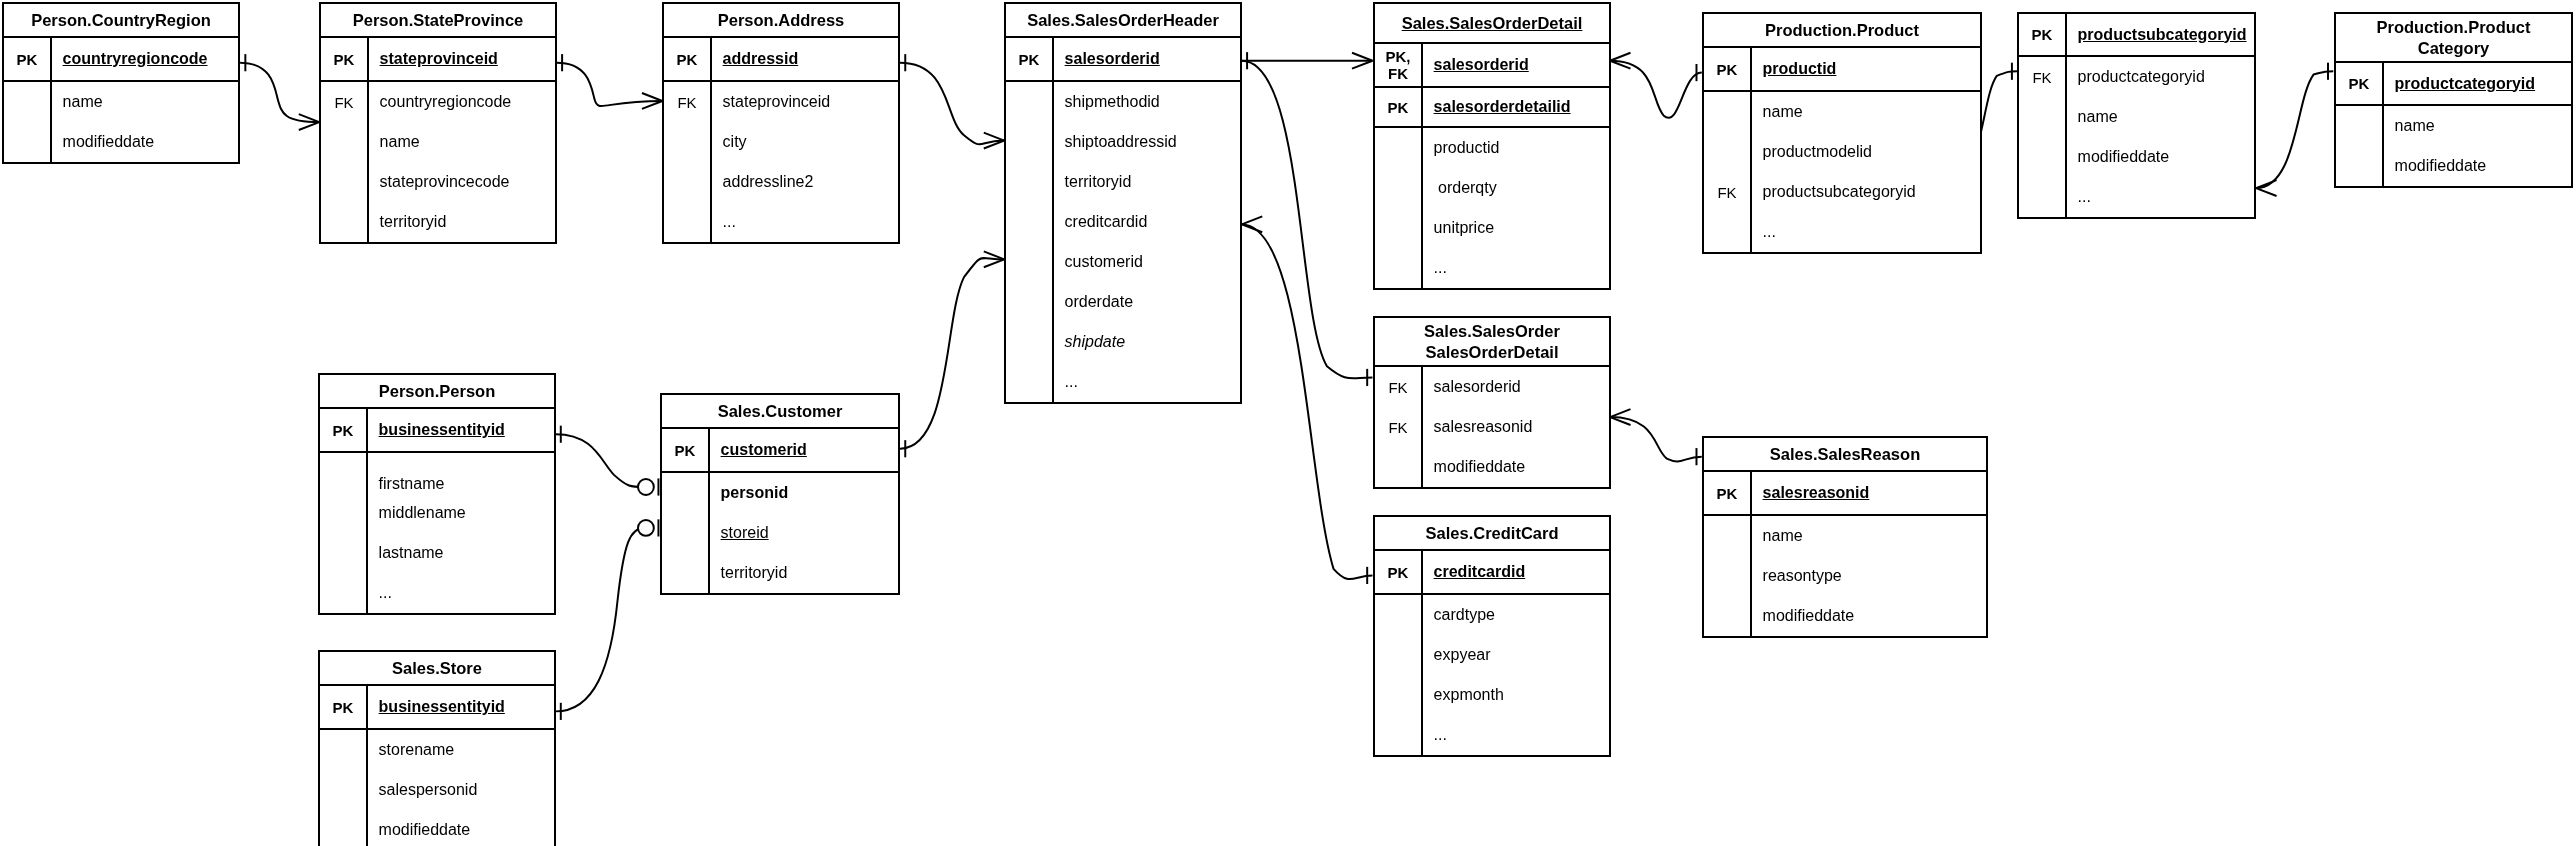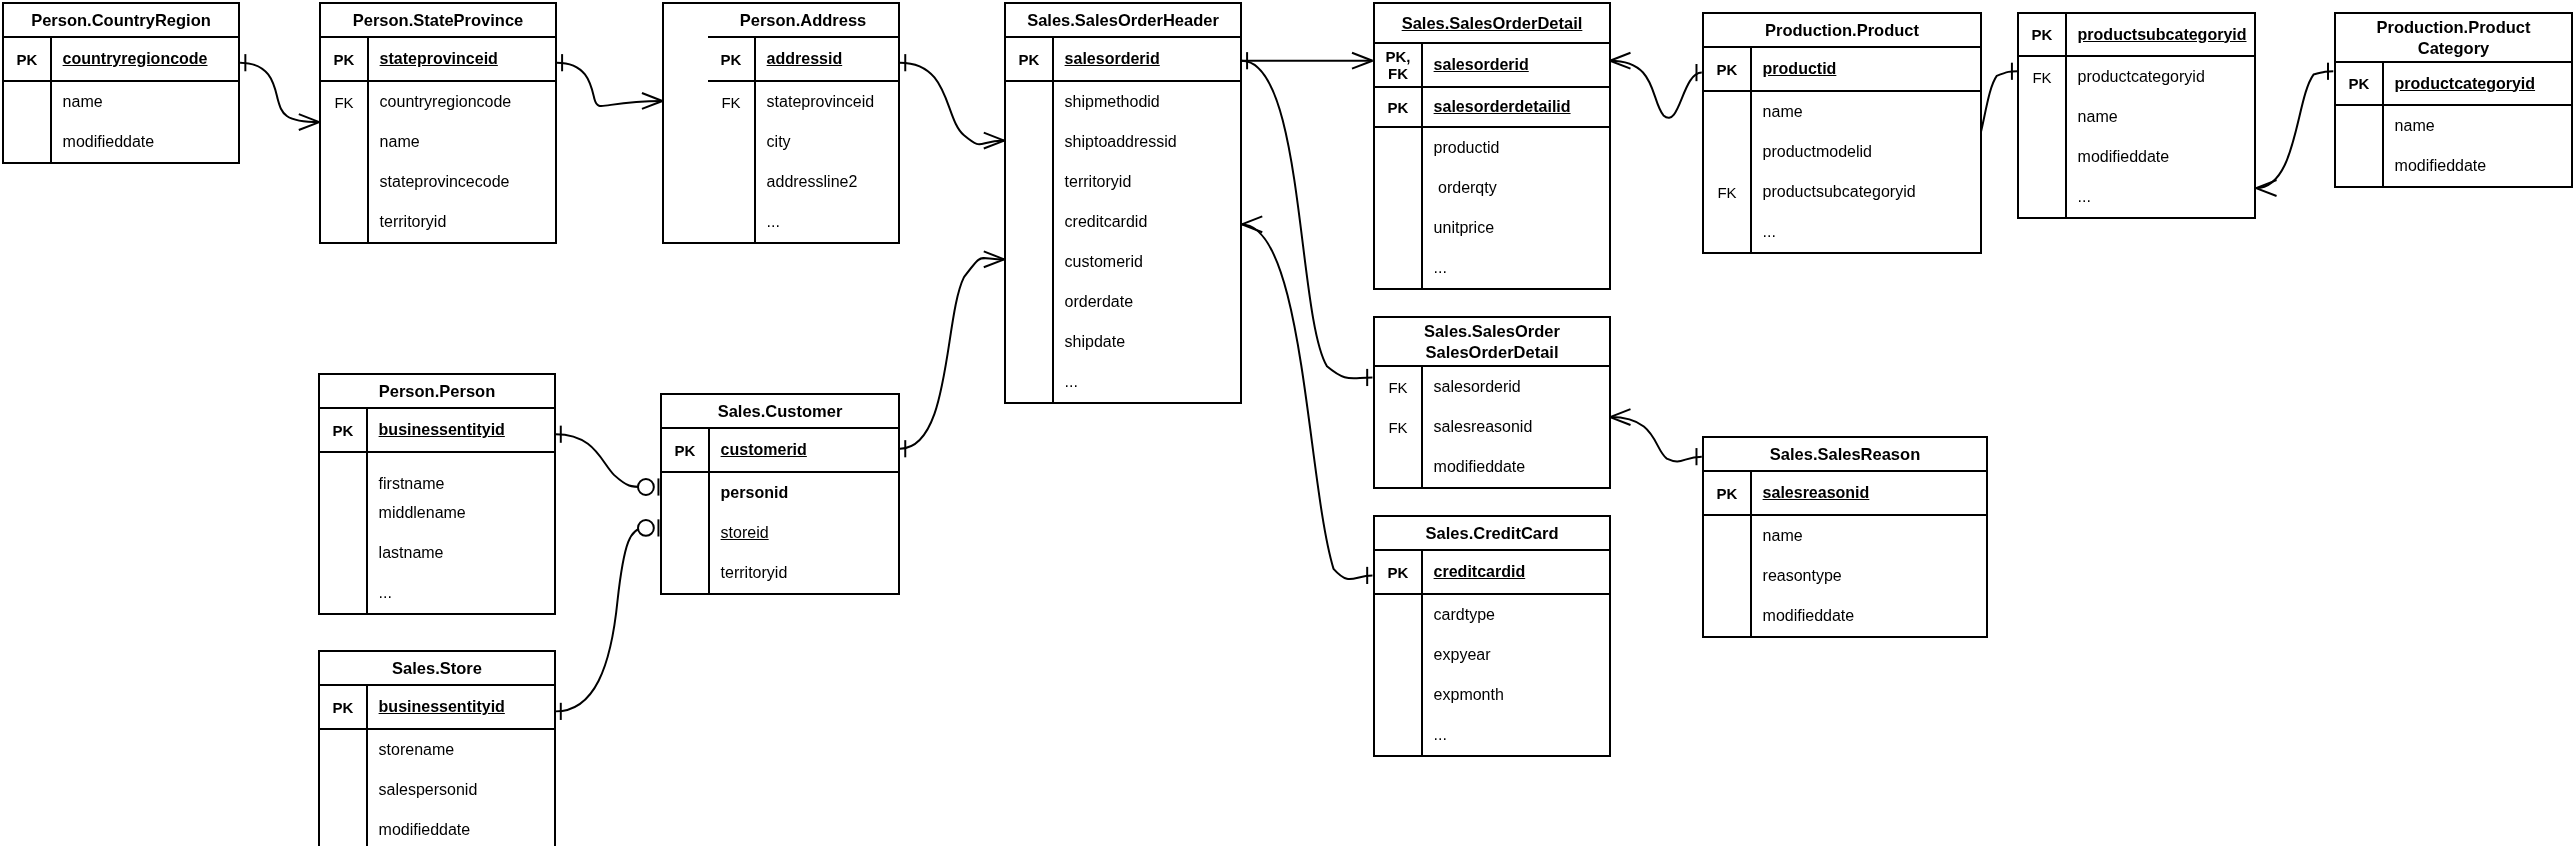--- a/index.html
+++ b/index.html
@@ -254,21 +254,21 @@
               <div class="fcell" style="height: 40px;">
                 <span>stateprovincecode</span>
               </div>
               <div class="fcell" style="height: 40px;">
                 <span>territoryid</span>
               </div>
             </div>
           </div>
         </div>
       </div>
-      <div class="entity" style="left: 662px; top: 2px; width: 238px; padding-left: 44px;">
+      <div class="entity" style="left: 662px; top: 2px; width: 238px;">
         <div class="ent-title" style="height: 34px;">Person.Address</div>
         <div class="ent-body">
           <div class="grp">
             <div class="keycol">
               <div class="kcell bold" style="height: 42px;">PK</div>
             </div>
             <div class="fieldcol">
               <div class="fcell pk" style="height: 42px;">
                 <span>addressid</span>
               </div>
@@ -334,21 +334,21 @@
               </div>
               <div class="fcell" style="height: 40px;">
                 <span>creditcardid</span>
               </div>
               <div class="fcell" style="height: 40px;">
                 <span>customerid</span>
               </div>
               <div class="fcell" style="height: 40px;">
                 <span>orderdate</span>
               </div>
-              <div class="fcell" style="height: 40px;">
+              <div class="fcell" style="height: 40px; font-style: italic;">
                 <span>shipdate</span>
               </div>
               <div class="fcell" style="height: 40px;">
                 <span>...</span>
               </div>
             </div>
           </div>
         </div>
       </div>
       <div class="entity" style="left: 1373px; top: 2px; width: 238px;">

